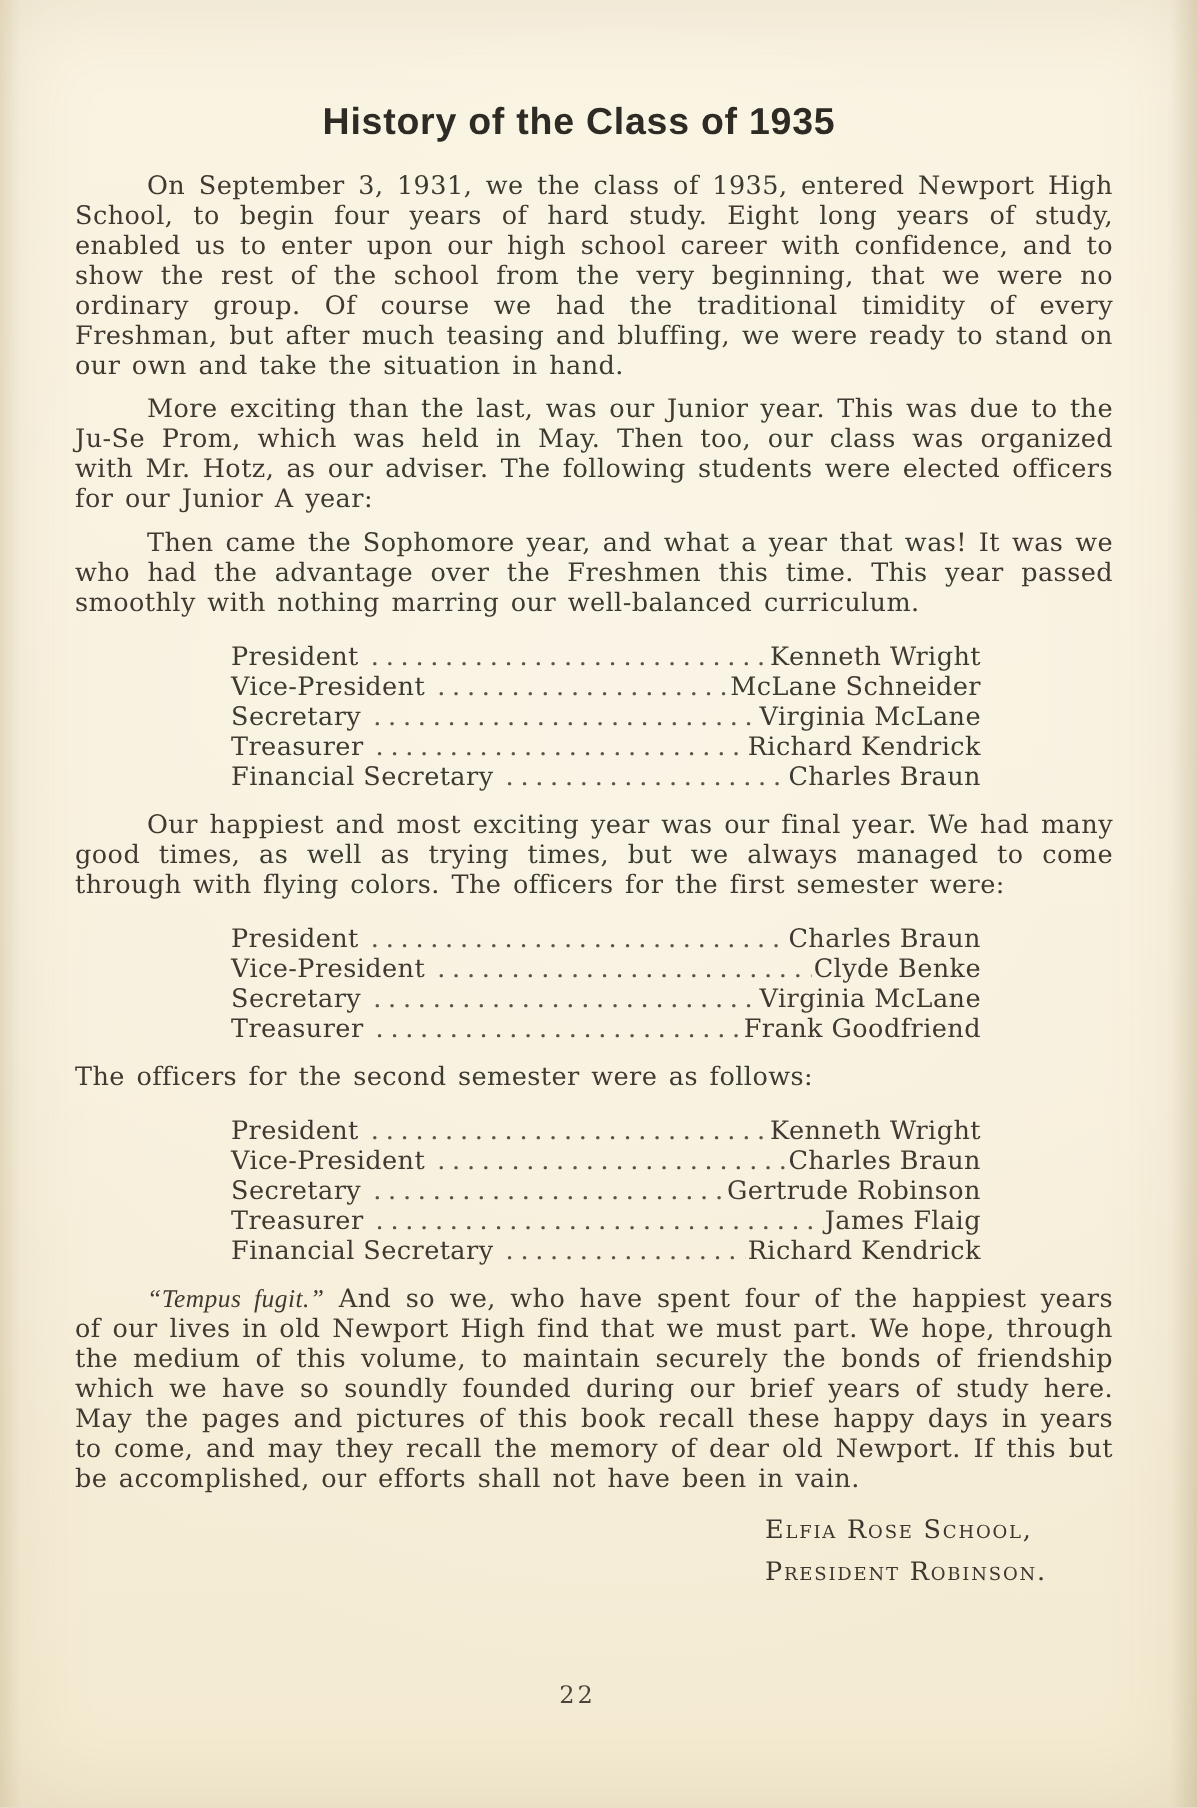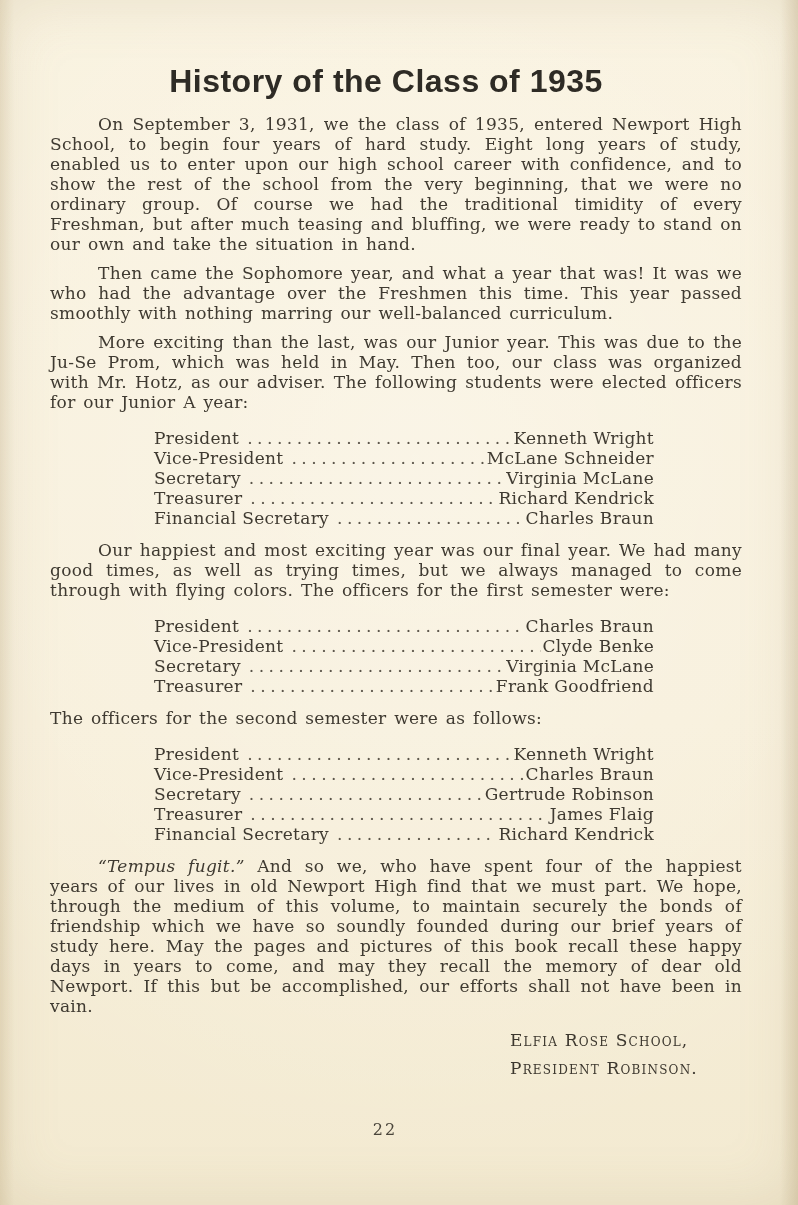--- a/index.html
+++ b/index.html
@@ -18,39 +18,39 @@
       radial-gradient(130% 95% at 52% 38%, rgba(255,255,255,0.30), rgba(255,255,255,0) 62%),
       linear-gradient(to right, rgba(196,176,136,0.28) 0px, rgba(196,176,136,0) 14px, rgba(196,176,136,0) 780px, rgba(176,156,116,0.30) 798px),
       linear-gradient(to bottom, #f9f2df 0%, #f7efda 60%, #f3ead1 100%);
     box-shadow: inset 0 0 60px rgba(160,140,95,0.18);
     font-family: "DejaVu Serif", "Liberation Serif", serif;
     color: #3f3a31;
   }
   .title {
     font-family: "Liberation Sans", sans-serif;
     font-weight: 700;
-    font-size: 32px;
+    font-size: 25px;
     line-height: 42px;
     letter-spacing: 0.5px;
     text-align: center;
     color: #2e2b25;
     margin: 0 0 12px 0;
     transform: translateX(-10px);
   }
   .para {
     font-size: 17px;
     line-height: 20px;
     letter-spacing: 0.3px;
     word-spacing: 2px;
     text-align: justify;
     margin: 0 0 9px 0;
   }
   .para.indent { text-indent: 48px; }
   .para.no-indent { text-indent: 0; margin-bottom: 6px; }
-  .tempus { font-style: italic; }
+  .tempus { font-style: italic; font-family: Liberation Serif, serif; }
   .officer-list {
     margin: 16px 0 12px 104px;
     width: 500px;
     font-size: 17px;
     line-height: 20px;
     letter-spacing: 0.3px;
   }
   .orow {
     display: flex;
     align-items: baseline;
@@ -91,23 +91,23 @@
 </style>
 </head>
 <body>
 
 <div class="page">
 
   <h1 class="title">History of the Class of 1935</h1>
 
   <p class="para indent">On September 3, 1931, we the class of 1935, entered Newport High School, to begin four years of hard study. Eight long years of study, enabled us to enter upon our high school career with confidence, and to show the rest of the school from the very beginning, that we were no ordinary group. Of course we had the traditional timidity of every Freshman, but after much teasing and bluffing, we were ready to stand on our own and take the situation in hand.</p>
 
+  <p class="para indent">More exciting than the last, was our Junior year. This was due to the Ju-Se Prom, which was held in May. Then too, our class was organized with Mr. Hotz, as our adviser. The following students were elected officers for our Junior A year:</p>
+
   <p class="para indent">Then came the Sophomore year, and what a year that was! It was we who had the advantage over the Freshmen this time. This year passed smoothly with nothing marring our well-balanced curriculum.</p>
-
-  <p class="para indent">More exciting than the last, was our Junior year. This was due to the Ju-Se Prom, which was held in May. Then too, our class was organized with Mr. Hotz, as our adviser. The following students were elected officers for our Junior A year:</p>
 
   <div class="officer-list">
     <div class="orow">
       <span class="role">President</span>
         <span class="dots"></span>
         <span class="oname">Kenneth Wright</span>
     </div>
     <div class="orow">
       <span class="role">Vice-President</span>
         <span class="dots"></span>

